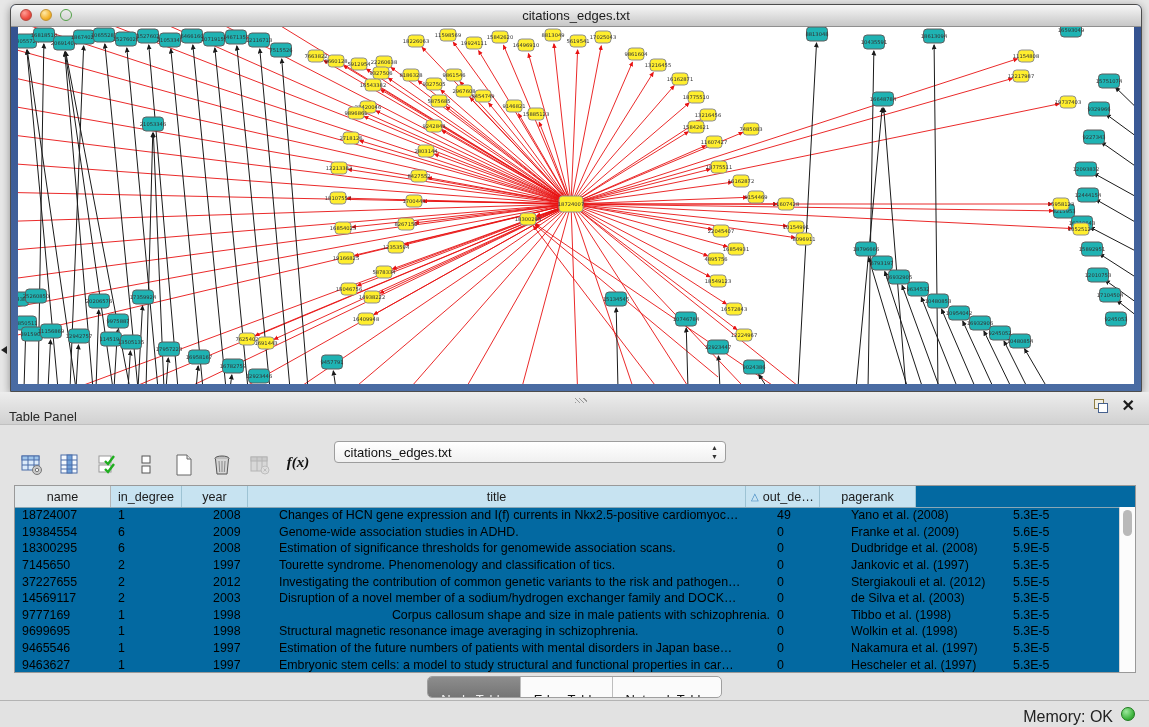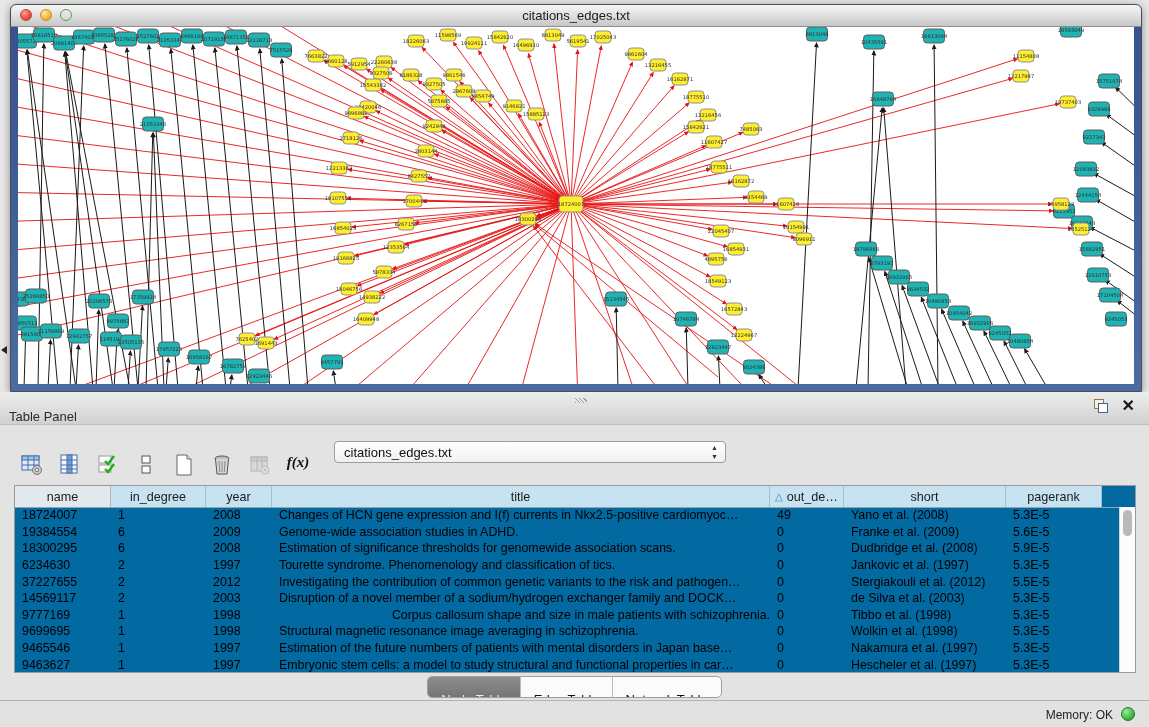--- a/index.html
+++ b/index.html
@@ -48,21 +48,21 @@
   .td{box-sizing:border-box;padding-left:7px;font-size:12.4px;color:#000;white-space:nowrap;overflow:hidden;}
   .vscroll{position:absolute;right:0;top:21px;bottom:0;width:15px;background:#fcfcfc;border-left:1px solid #d5d5d5;}
   .vthumb{position:absolute;left:3px;top:3px;width:9px;height:26px;border-radius:5px;background:#b9b9b9;}
   .tabsbar{position:absolute;left:0;right:0;top:284px;height:24px;display:flex;justify-content:center;align-items:flex-start;}
   .seg{display:flex;border:1px solid #9f9f9f;border-radius:5px;overflow:hidden;background:#fbfbfb;height:20px;}
   .seg .tab{padding:13px 13px;font-size:13px;color:#111;line-height:20px;border-right:1px solid #bdbdbd;}
   .seg .tab:last-child{border-right:none;}
   .seg .tab.active{background:linear-gradient(#8d8d8d,#6e6e6e);color:#efefef;}
   
   .statusbar{position:absolute;left:0;top:700px;width:1149px;height:27px;background:#e2e2e2;border-top:1px solid #b3b3b3;}
-  .mem{position:absolute;right:36px;top:7px;font-size:12px;color:#222;}
+  .mem{position:absolute;right:36px;top:7px;font-size:16px;color:#222;}
   .memdot{position:absolute;right:14px;top:6px;width:14px;height:14px;border-radius:50%;
       background:radial-gradient(circle at 35% 30%,#9ce89c,#3db33d 65%,#2f8f2f);border:1px solid #1d7a1d;box-sizing:border-box;}
 </style>
 </head>
 <body>
 
 <div class="scene">
 
   <div class="net-window">
     <div class="titlebar">
@@ -834,35 +834,32 @@
           <span>citations_edges.txt</span>
           <div class="arrows">▲<br>▼</div>
         </div>
       </div>
 
     <div class="tablebox">
       <div class="thead" id="thead">
           <div class="th first" style="width: 96px;">
             <span>name</span>
           </div>
-          <div class="th" style="width: 95px;">
+          <div class="th" style="width: 71px;">
             <span>in_degree</span>
           </div>
           <div class="th" style="width: 66px;">
             <span>year</span>
           </div>
           <div class="th" style="width: 498px;">
             <span>title</span>
           </div>
           <div class="th" style="width: 74px;">
             <span class="sort-tri">△</span>
             <span>out_de…</span>
-          </div>
-          <div class="th" style="width: 162px;">
-            <span>short</span>
           </div>
           <div class="th" style="width: 96px;">
             <span>pagerank</span>
           </div>
         </div>
       <div class="tbody" id="tbody">
           <div class="tr">
             <div class="td" style="width: 96px;">18724007</div>
             <div class="td" style="width: 95px;">1</div>
             <div class="td" style="width: 66px;">2008</div>
@@ -883,21 +880,21 @@
           <div class="tr">
             <div class="td" style="width: 96px;">18300295</div>
             <div class="td" style="width: 95px;">6</div>
             <div class="td" style="width: 66px;">2008</div>
             <div class="td" style="width: 498px;">Estimation of significance thresholds for genomewide association scans.</div>
             <div class="td" style="width: 74px;">0</div>
             <div class="td" style="width: 162px;">Dudbridge et al. (2008)</div>
             <div class="td" style="width: 96px;">5.9E-5</div>
           </div>
           <div class="tr">
-            <div class="td" style="width: 96px;">6234630</div>
+            <div class="td" style="width: 96px;">7145650</div>
             <div class="td" style="width: 95px;">2</div>
             <div class="td" style="width: 66px;">1997</div>
             <div class="td" style="width: 498px;">Tourette syndrome. Phenomenology and classification of tics.</div>
             <div class="td" style="width: 74px;">0</div>
             <div class="td" style="width: 162px;">Jankovic et al. (1997)</div>
             <div class="td" style="width: 96px;">5.3E-5</div>
           </div>
           <div class="tr">
             <div class="td" style="width: 96px;">37227655</div>
             <div class="td" style="width: 95px;">2</div>

